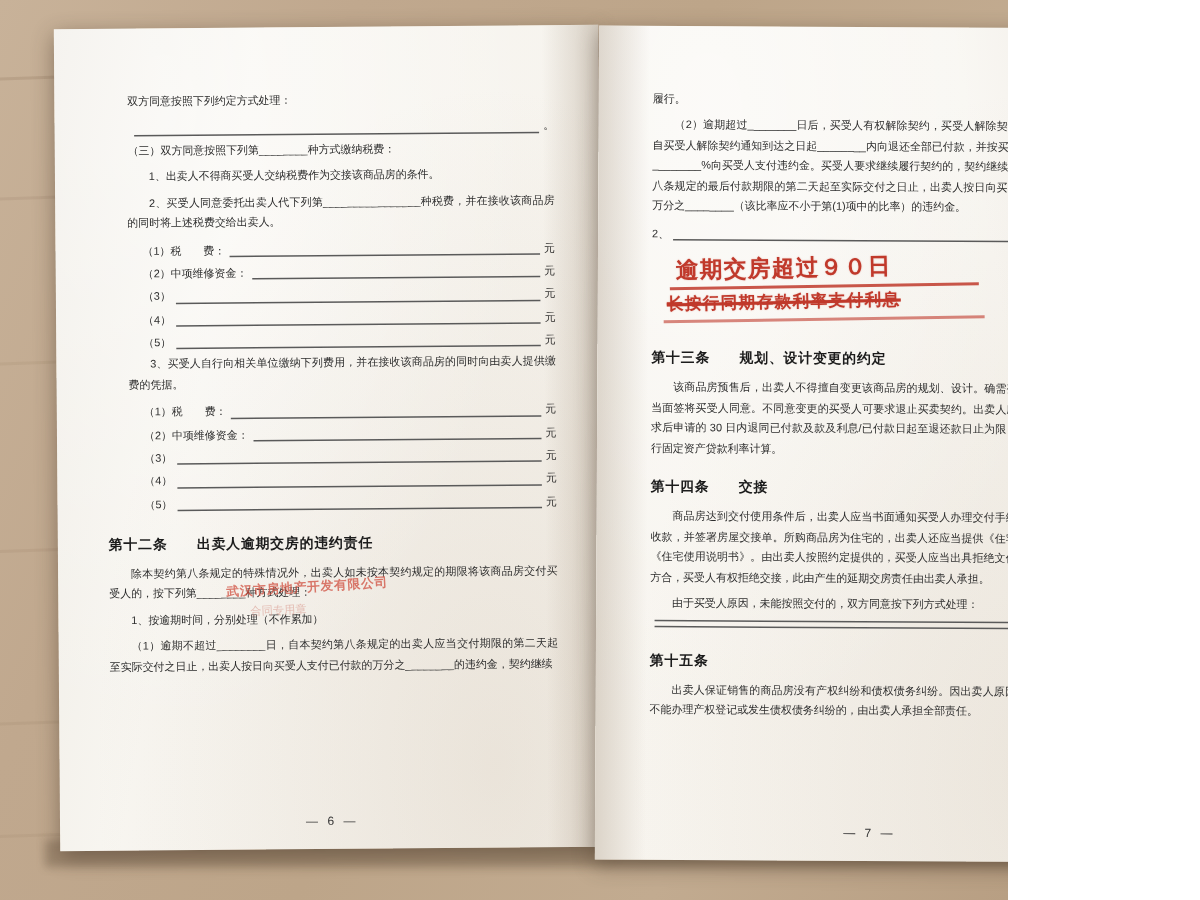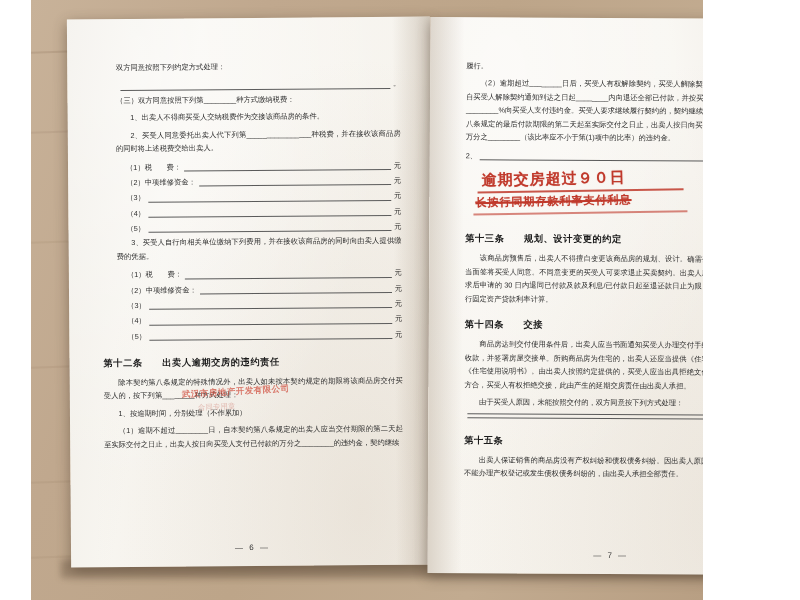--- a/index.html
+++ b/index.html
@@ -10,21 +10,20 @@
     overflow: hidden;
     font-family: "Liberation Sans", sans-serif;
   }
 
   #scene {
     position: relative;
     width: 672px;
     height: 600px;
     background: linear-gradient(115deg, #c8b299 0%, #c0a88e 25%, #bda589 50%, #c2ab90 75%, #b89f83 100%);
     overflow: hidden;
-    margin-left: 31px;
   }
 
   
   .grain {
     position: absolute;
     left: -10%;
     width: 120%;
     height: 2px;
     background: rgba(120, 95, 70, 0.18);
     transform: rotate(-2deg);

